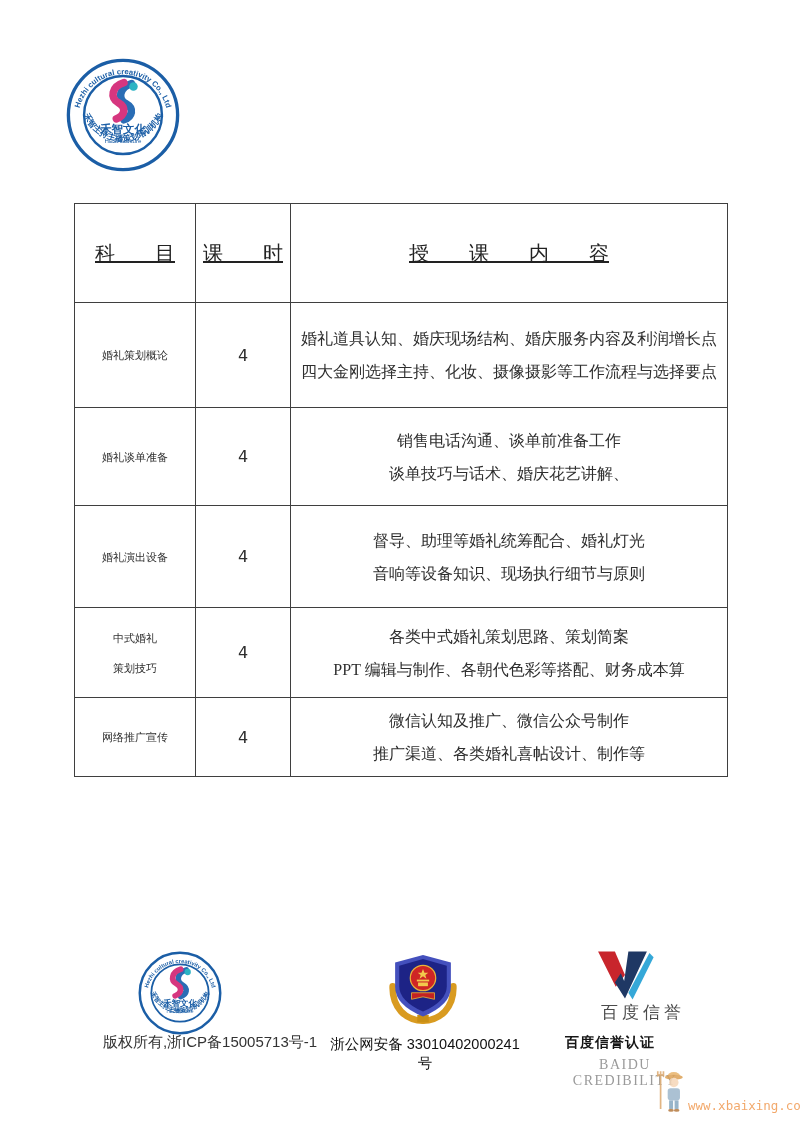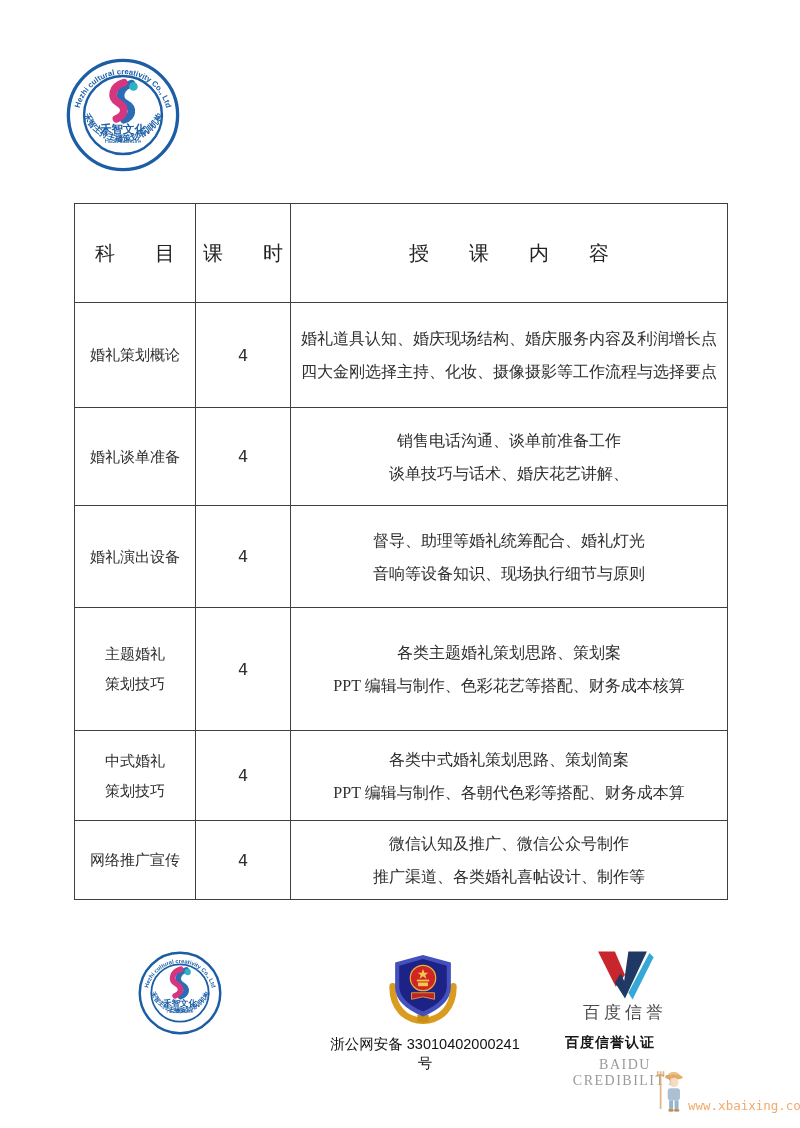--- a/index.html
+++ b/index.html
@@ -18,39 +18,39 @@
 
   
   table.course {
     position:absolute; left:74px; top:203px; width:653px;
     border-collapse:collapse; table-layout:fixed; color:#2e2e2e;
   }
   table.course th, table.course td {
     border:1.5px solid #3f3f3f; padding:0; vertical-align:middle;
     text-align:center; font-weight:normal;
   }
-  table.course th { font-size:20px; color:#222; white-space:pre; }
-  .subject-cell { font-size:15px; white-space:pre-line; line-height:30px; }
+  table.course th { font-size:20px; color:#222; white-space:pre;text-decoration:underline; }
+  .subject-cell { font-size:11px; white-space:pre-line; line-height:30px; }
   .hours-cell   { font-size:16px; font-family:"DejaVu Sans", sans-serif; }
   .content-cell { font-size:16px; white-space:pre-line; line-height:33px; }
 
   
   .footer-logo { position:absolute; left:138px; top:951px; width:84px; height:84px; }
   .copyright {
     position:absolute; left:88px; top:1033px; width:244px; text-align:center;
     font-size:15px; color:#333; font-family:"Liberation Sans", sans-serif;
   }
   .police-badge { position:absolute; left:382px; top:944px; width:82px; height:86px; }
   .police-text {
     position:absolute; left:330px; top:1035px; width:190px; text-align:center;
     font-size:14.5px; font-weight:normal; color:#111; font-family:"Liberation Sans", sans-serif;
   }
   .baidu-logo { position:absolute; left:593px; top:947px; width:64px; height:56px; }
   .baidu-cn {
-    position:absolute; left:565px; top:1001px; width:120px; text-align:center;
+    position:absolute; left:565px; top:1001px; width:120px; text-align:right;
     font-size:17px; letter-spacing:4px; color:#4c4c4c; font-family:"Liberation Sans", sans-serif;
   }
   .baidu-en {
     position:absolute; left:565px; top:1057px; width:120px; text-align:center;
     font-size:14px; letter-spacing:1.5px; color:#9a9a9a; font-family:Liberation Serif, serif;
   }
   .baidu-cert {
     position:absolute; left:565px; top:1034px; width:120px; text-align:left;
     font-size:14px; font-weight:bold; color:#151515; letter-spacing:1px;
     font-family:"Liberation Sans", sans-serif;
@@ -119,27 +119,20 @@
         <td class="hours-cell">4</td>
         <td class="content-cell">销售电话沟通、谈单前准备工作
 谈单技巧与话术、婚庆花艺讲解、</td>
       </tr>
       <tr style="height:102px">
         <td class="subject-cell">婚礼演出设备</td>
         <td class="hours-cell">4</td>
         <td class="content-cell">督导、助理等婚礼统筹配合、婚礼灯光
 音响等设备知识、现场执行细节与原则</td>
       </tr>
-      <tr style="height:123px">
-        <td class="subject-cell">主题婚礼
-策划技巧</td>
-        <td class="hours-cell">4</td>
-        <td class="content-cell">各类主题婚礼策划思路、策划案
-PPT 编辑与制作、色彩花艺等搭配、财务成本核算</td>
-      </tr>
       <tr style="height:90px">
         <td class="subject-cell">中式婚礼
 策划技巧</td>
         <td class="hours-cell">4</td>
         <td class="content-cell">各类中式婚礼策划思路、策划简案
 PPT 编辑与制作、各朝代色彩等搭配、财务成本算</td>
       </tr>
       <tr style="height:79px">
         <td class="subject-cell">网络推广宣传</td>
         <td class="hours-cell">4</td>
@@ -164,20 +157,21 @@
     </text>
     <g>
       <path d="M 69,27 C 56,31 54,43 63,48 C 72,53 70,62 61,65" stroke="#2a6db5" stroke-width="8" fill="none" stroke-linecap="round"></path>
       <circle cx="71" cy="30" r="4.5" fill="#2bb3c4"></circle>
       <path d="M 61,26 C 48,30 46,42 55,47 C 64,52 62,61 53,64" stroke="#d6367f" stroke-width="8" fill="none" stroke-linecap="round"></path>
     </g>
     <text x="60" y="79" text-anchor="middle" font-size="12" font-weight="bold" fill="#1b5ea6">禾智文化</text>
     <text x="60" y="89" text-anchor="middle" font-size="6.5" fill="#1b5ea6" font-family="Liberation Sans, sans-serif">HEZHIculture</text>
   </svg>
 
+  <div class="copyright">版权所有,浙ICP备15005713号-1</div>
 
   <svg class="police-badge" viewBox="0 0 100 100">
     <path d="M50,91 C29,91 12,75 13,49" stroke="#d99b20" stroke-width="8" fill="none" stroke-linecap="round"></path>
     <path d="M50,91 C71,91 88,75 87,49" stroke="#d99b20" stroke-width="8" fill="none" stroke-linecap="round"></path>
     <rect x="43" y="84" width="14" height="9" fill="#c98f15"></rect>
     <path d="M50,11 L84,20 L84,50 Q84,72 50,86 Q16,72 16,50 L16,20 Z" fill="#4450bd"></path>
     <path d="M50,16 L79,24 L79,49 Q79,67 50,80 Q21,67 21,49 L21,24 Z" fill="#1d2386"></path>
     <circle cx="50" cy="39" r="15.5" fill="#cf2525" stroke="#e8b33a" stroke-width="1.5"></circle>
     <polygon points="50,28 51.8,32.5 56.5,32.5 52.8,35.3 54.2,39.8 50,37 45.8,39.8 47.2,35.3 43.5,32.5 48.2,32.5" fill="#f2c94c"></polygon>
     <rect x="42.5" y="41" width="15" height="2.2" fill="#f2c94c"></rect>

